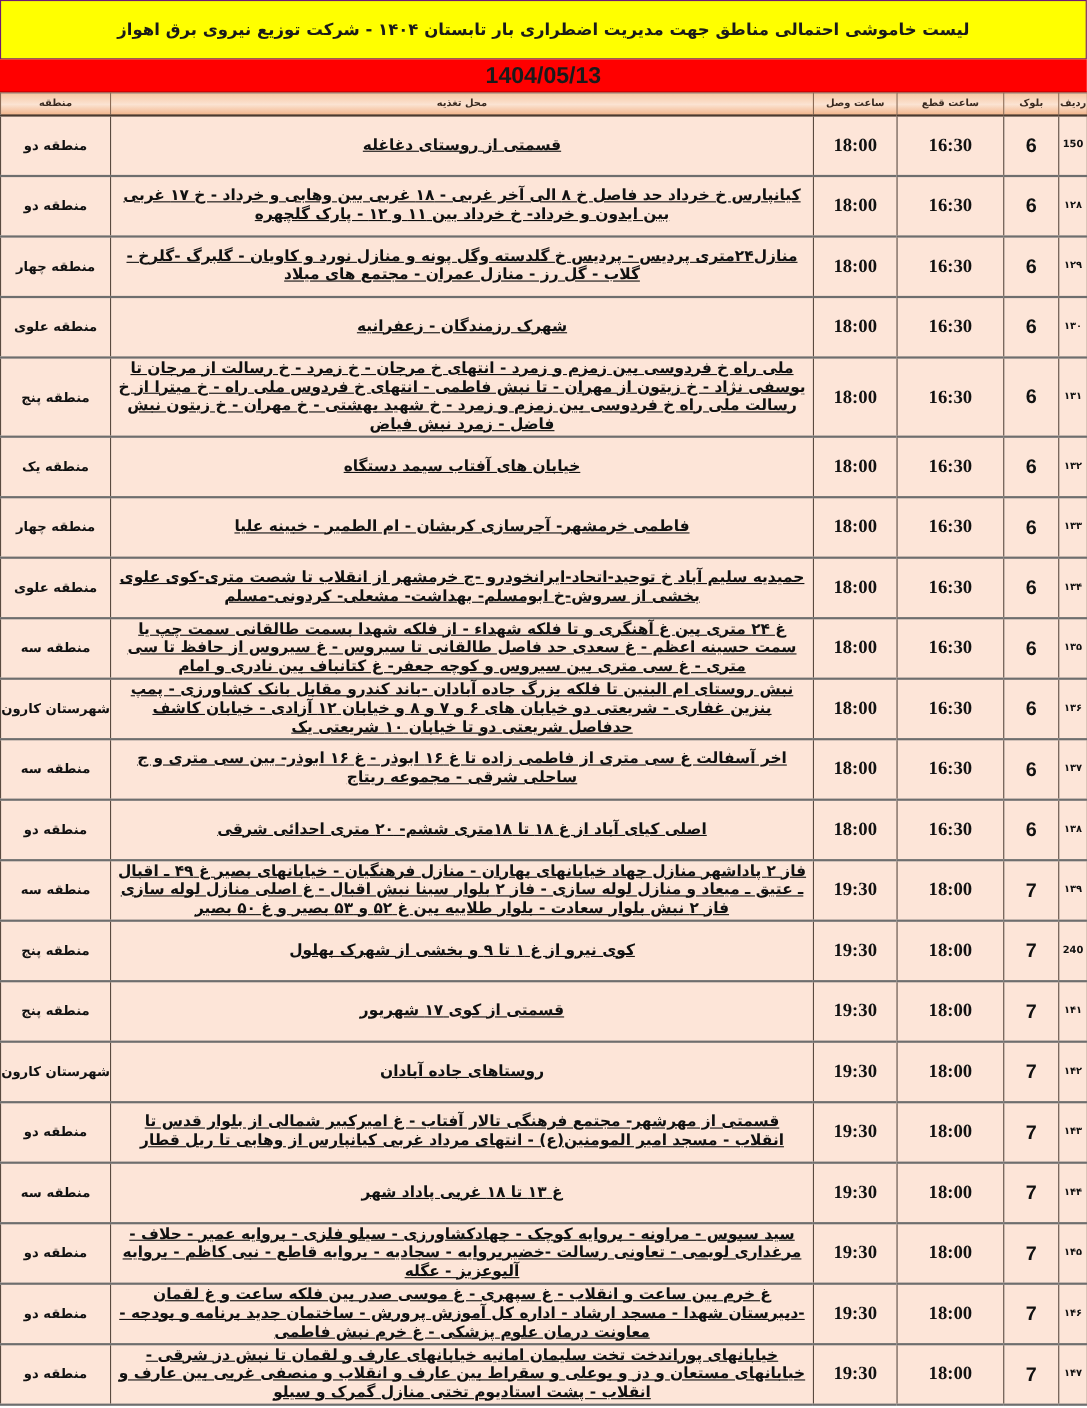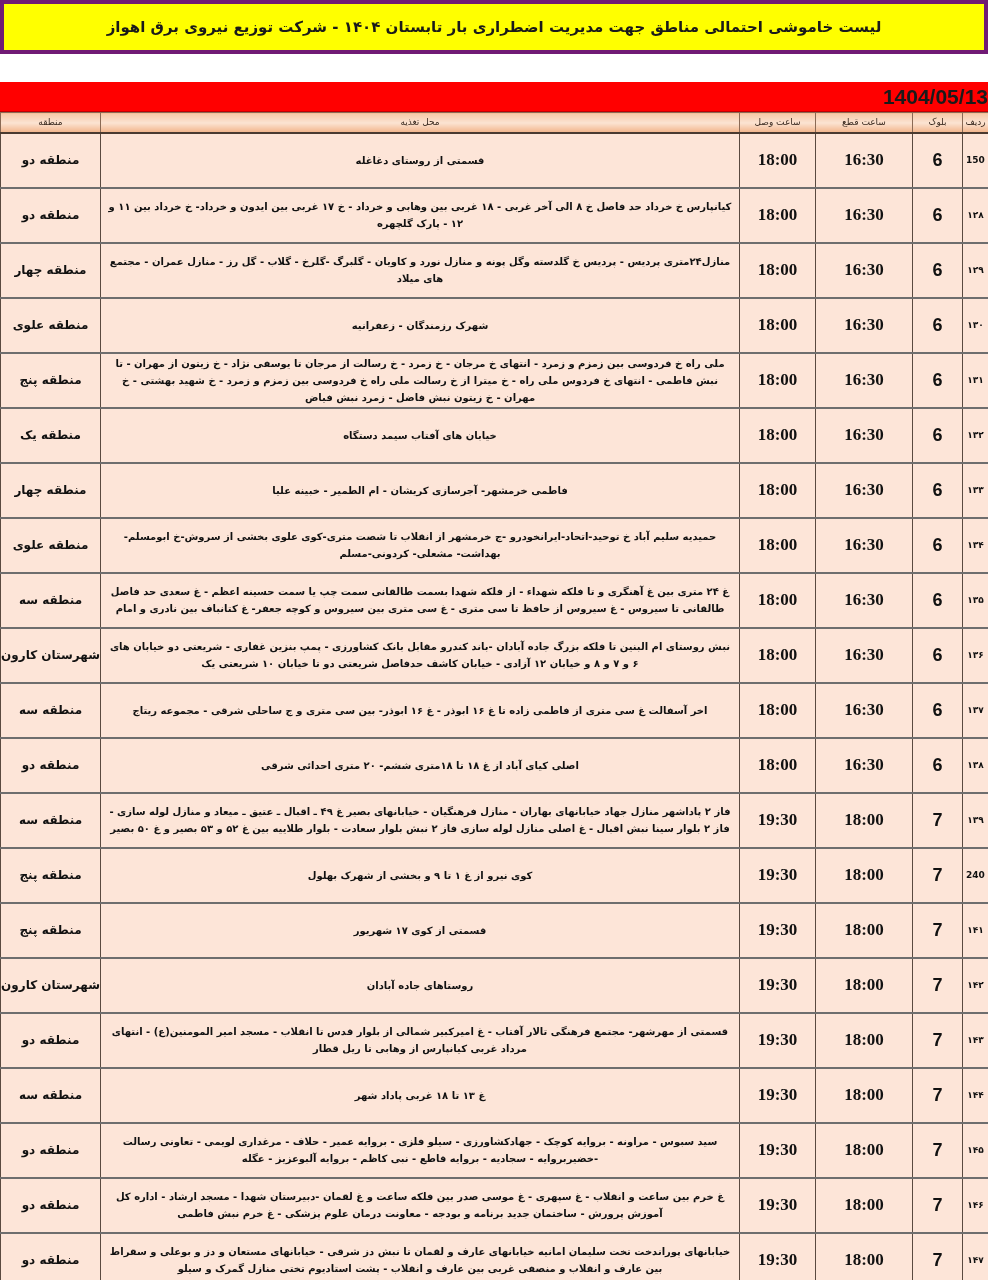--- a/index.html
+++ b/index.html
@@ -1,43 +1,42 @@
 <!DOCTYPE html>
 <html><head>
 <meta charset="utf-8">
 <style>
   * { box-sizing: border-box; margin: 0; padding: 0; }
   html, body { width: 988px; height: 1280px; background: #ffffff; overflow: hidden; }
   body { font-family: "DejaVu Sans", "Liberation Sans", sans-serif; }
   .sheet { position: absolute; left: 0; top: 0; width: 988px; }
   .title-bar {
-    height: 54px; background: #ffff00; border: 4px solid #701a75;
+    height: 54px; background: #ffff00; border: 1px solid #701a75;
     display: flex; align-items: center; justify-content: center;
     direction: rtl; font-weight: bold; font-size: 15px; color: #1a1a1a;
   }
   .date-bar {
-    height: 30px; background: #ff0000; display: flex; align-items: center; justify-content: flex-end;
+    height: 30px; background: #ff0000; display: flex; align-items: center; justify-content: center;
     font-family: "Liberation Sans", sans-serif; font-weight: bold; font-size: 21px; color: #1a1a1a;
     border-bottom: 1px solid #c00000;
-    margin-top: 28px;
   }
   table { border-collapse: collapse; width: 988px; table-layout: fixed; direction: rtl; }
   th {
-    height: 20px; font-size: 9px; font-weight: normal; color: #3a2a20;
+    height: 20px; font-size: 9px; font-weight: bold; color: #3a2a20;
     background: linear-gradient(to bottom, #f7c9a6 0%, #fbe3d2 50%, #f2b48a 100%);
     border: 1px solid #8a6a55; border-bottom: 2px solid #4a3a30;
   }
   td {
     height: 55px; background: #fde5d8; border: 1px solid #5a4a40; border-top: 2px solid #6e6e6e;
     text-align: center; vertical-align: middle; color: #111;
   }
   td.row-num { font-size: 9px; font-weight: bold; }
   td.block { font-family: "Liberation Sans", sans-serif; font-weight: bold; font-size: 18px; }
   td.time { font-family: Liberation Serif, serif; font-weight: bold; font-size: 17px; }
-  td.loc { font-size: 10px; font-weight: bold; line-height: 17px; padding: 1px 6px; }
+  td.loc { font-size: 14px; font-weight: bold; line-height: 17px; padding: 1px 6px; text-decoration: underline; }
   td.region { font-size: 12px; font-weight: bold; text-align: center; }
   tr:last-child td { border-bottom: 2px solid #6e6e6e; }
 </style>
 </head>
 <body>
 
 <div class="sheet">
   <div class="title-bar">
     <span>لیست خاموشی احتمالی مناطق جهت مدیریت اضطراری بار تابستان ۱۴۰۴ - شرکت توزیع نیروی برق اهواز</span>
   </div>

